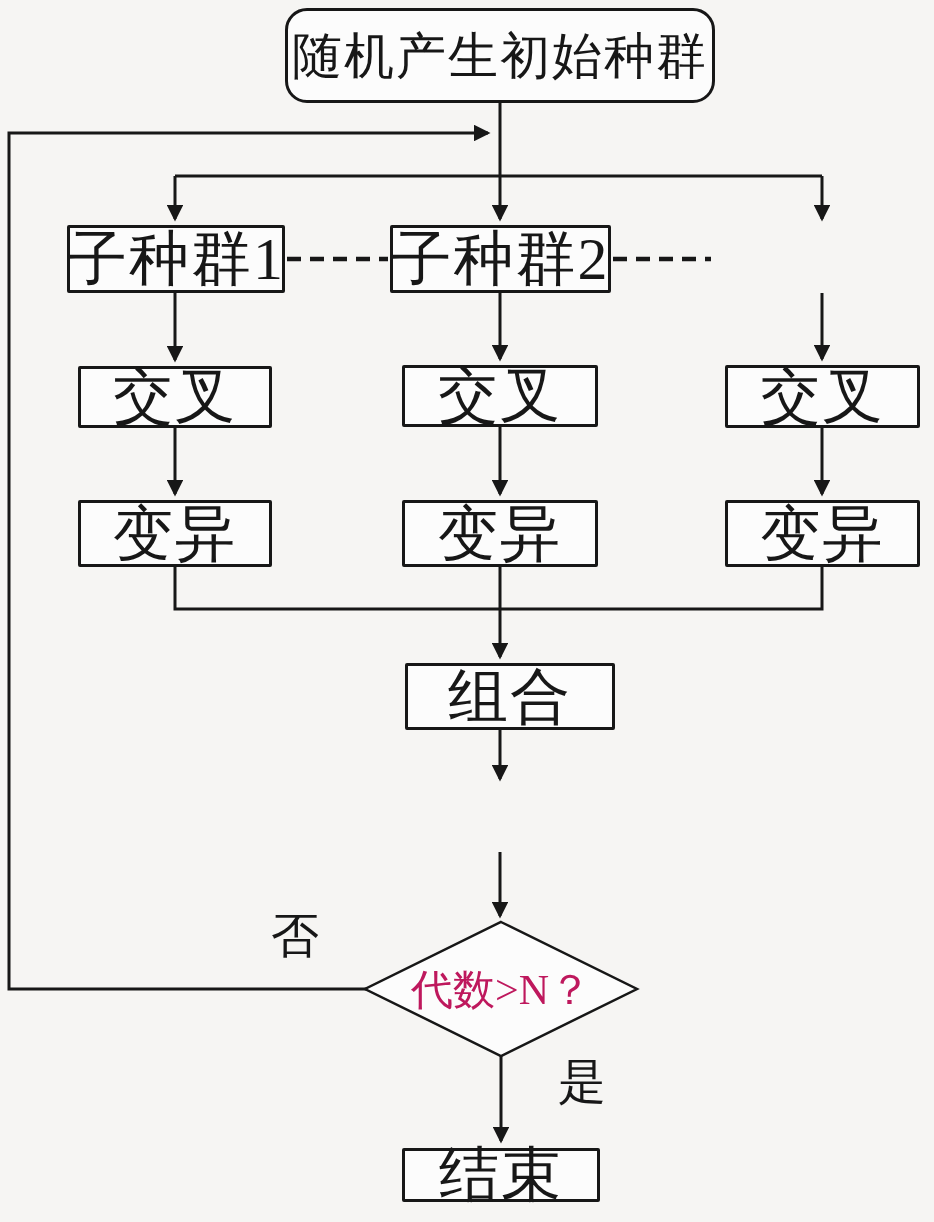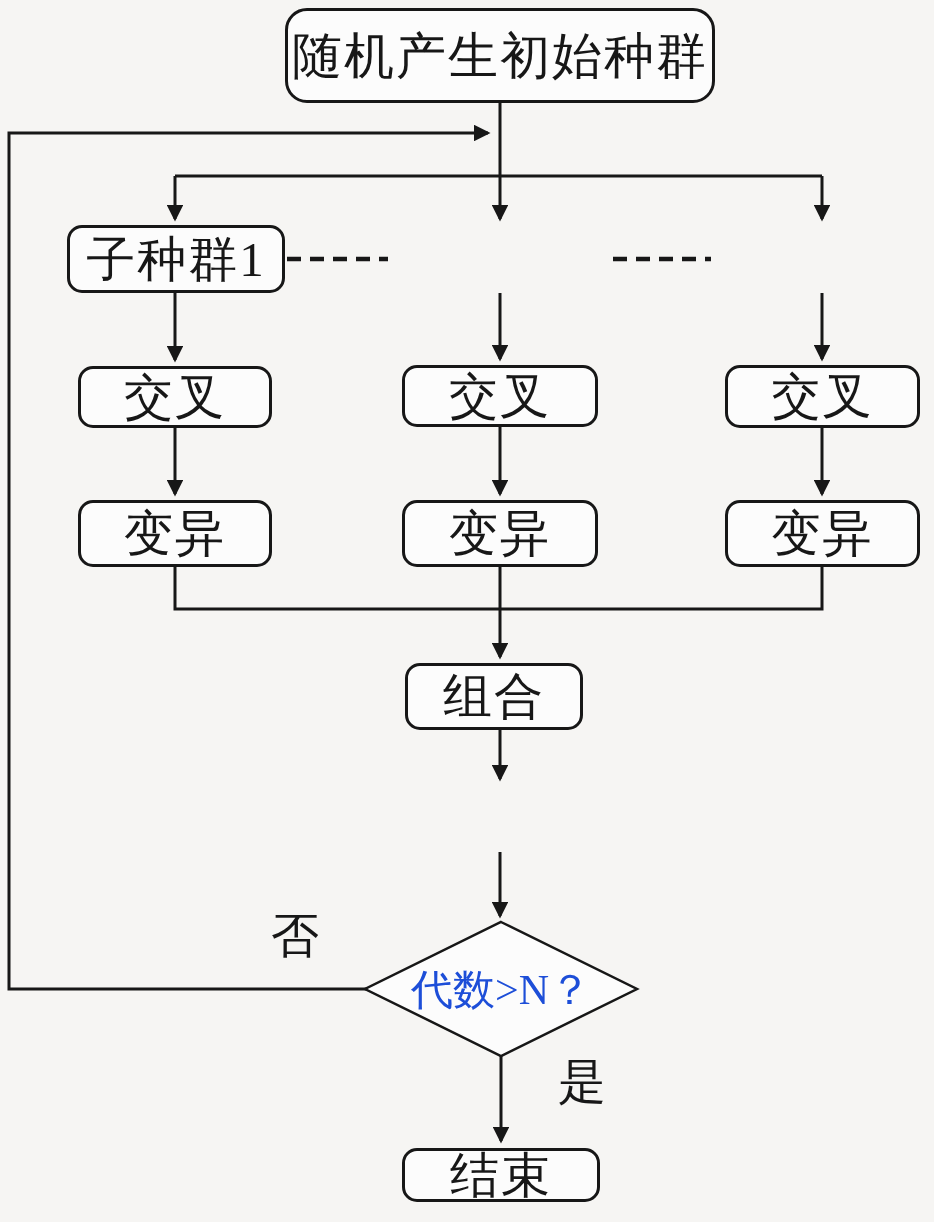--- a/index.html
+++ b/index.html
@@ -18,41 +18,41 @@
   #connectors {
     position: absolute;
     left: 0; top: 0;
     width: 934px; height: 1222px;
   }
   .node {
     position: absolute;
     box-sizing: border-box;
     background: #fcfcfc;
     border: 3px solid #171717;
-    border-radius: 15px;
+    border-radius: 2px;
     display: flex;
     align-items: center;
     justify-content: center;
-    font-size: 49px;
+    font-size: 60px;
     color: #171717;
     letter-spacing: 2px;
     white-space: nowrap;
     line-height: 1;
   }
   #node-start   { left: 285px; top: 8px;    width: 430px; height: 95px; font-size: 50px; border-radius: 22px; }
   #node-sub1    { left: 67px;  top: 225px;  width: 218px; height: 68px; }
   #node-sub2    { left: 390px; top: 225px;  width: 221px; height: 68px; }
   #node-sub3    { left: 713px; top: 225px;  width: 218px; height: 68px; }
   #node-cross1  { left: 78px;  top: 366px;  width: 194px; height: 62px; }
   #node-cross2  { left: 402px; top: 365px;  width: 196px; height: 62px; }
   #node-cross3  { left: 725px; top: 365px;  width: 195px; height: 63px; }
   #node-mut1    { left: 78px;  top: 500px;  width: 194px; height: 67px; }
   #node-mut2    { left: 402px; top: 500px;  width: 196px; height: 67px; }
   #node-mut3    { left: 725px; top: 500px;  width: 195px; height: 67px; }
-  #node-combine { left: 405px; top: 663px;  width: 178px; height: 67px; }
+  #node-combine { left: 405px; top: 663px;  width: 210px; height: 67px; }
   #node-newpop  { left: 402px; top: 785px;  width: 196px; height: 67px; }
   #node-end     { left: 402px; top: 1148px; width: 198px; height: 54px; }
 
   .edge-label {
     position: absolute;
     color: #171717;
     font-size: 48px;
     line-height: 1;
     width: 60px;
     text-align: center;
@@ -61,21 +61,21 @@
   #label-yes { left: 552px; top: 1058px; }
 
   #decision-label {
     position: absolute;
     left: 366px; top: 966px;
     width: 270px; height: 48px;
     display: flex;
     align-items: center;
     justify-content: center;
     font-size: 42px;
-    color: #1d4ed8;
+    color: #be185d;
     line-height: 1;
     white-space: nowrap;
   }
 </style>
 </head>
 <body>
 
 <div id="stage">
 
   <svg id="connectors" viewBox="0 0 934 1222" xmlns="http://www.w3.org/2000/svg">
@@ -112,20 +112,21 @@
     <path d="M500,852 L500,916" stroke="#171717" stroke-width="3" fill="none" marker-end="url(#arr)"></path>
 
     <polygon points="501,922 637,989 501,1056 365,989" fill="#fcfcfc" stroke="#171717" stroke-width="2.5"></polygon>
 
     <path d="M501,1056 L501,1141" stroke="#171717" stroke-width="3" fill="none" marker-end="url(#arr)"></path>
   </svg>
 
   <div class="node" id="node-start">随机产生初始种群</div>
 
   <div class="node" id="node-sub1">子种群1</div>
+  <div class="node" id="node-sub2">子种群2</div>
 
   <div class="node" id="node-cross1">交叉</div>
   <div class="node" id="node-cross2">交叉</div>
   <div class="node" id="node-cross3">交叉</div>
 
   <div class="node" id="node-mut1">变异</div>
   <div class="node" id="node-mut2">变异</div>
   <div class="node" id="node-mut3">变异</div>
 
   <div class="node" id="node-combine">组合</div>

